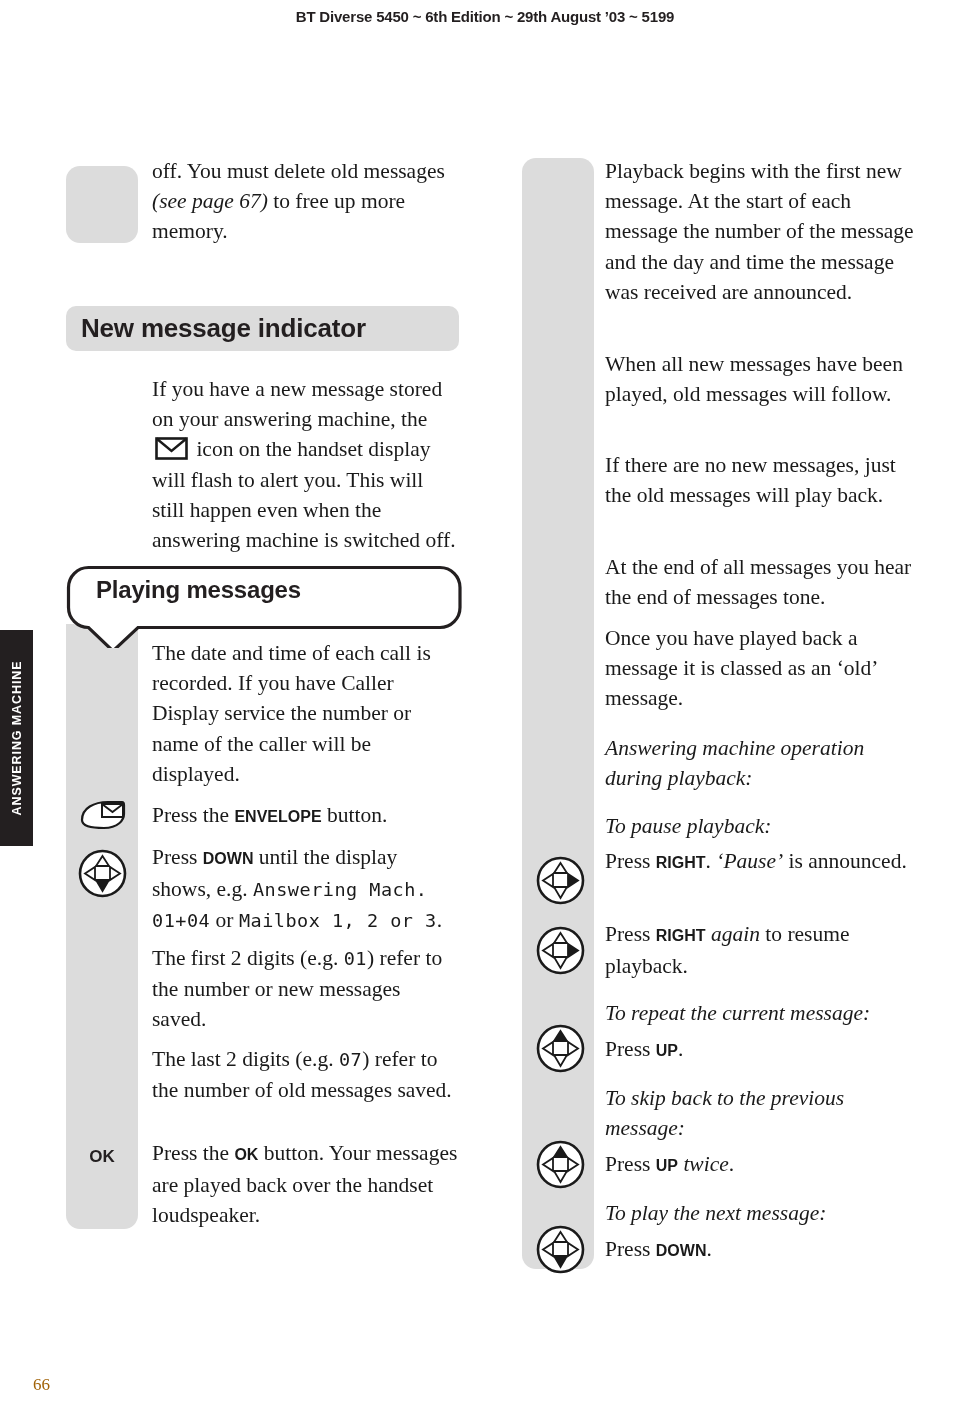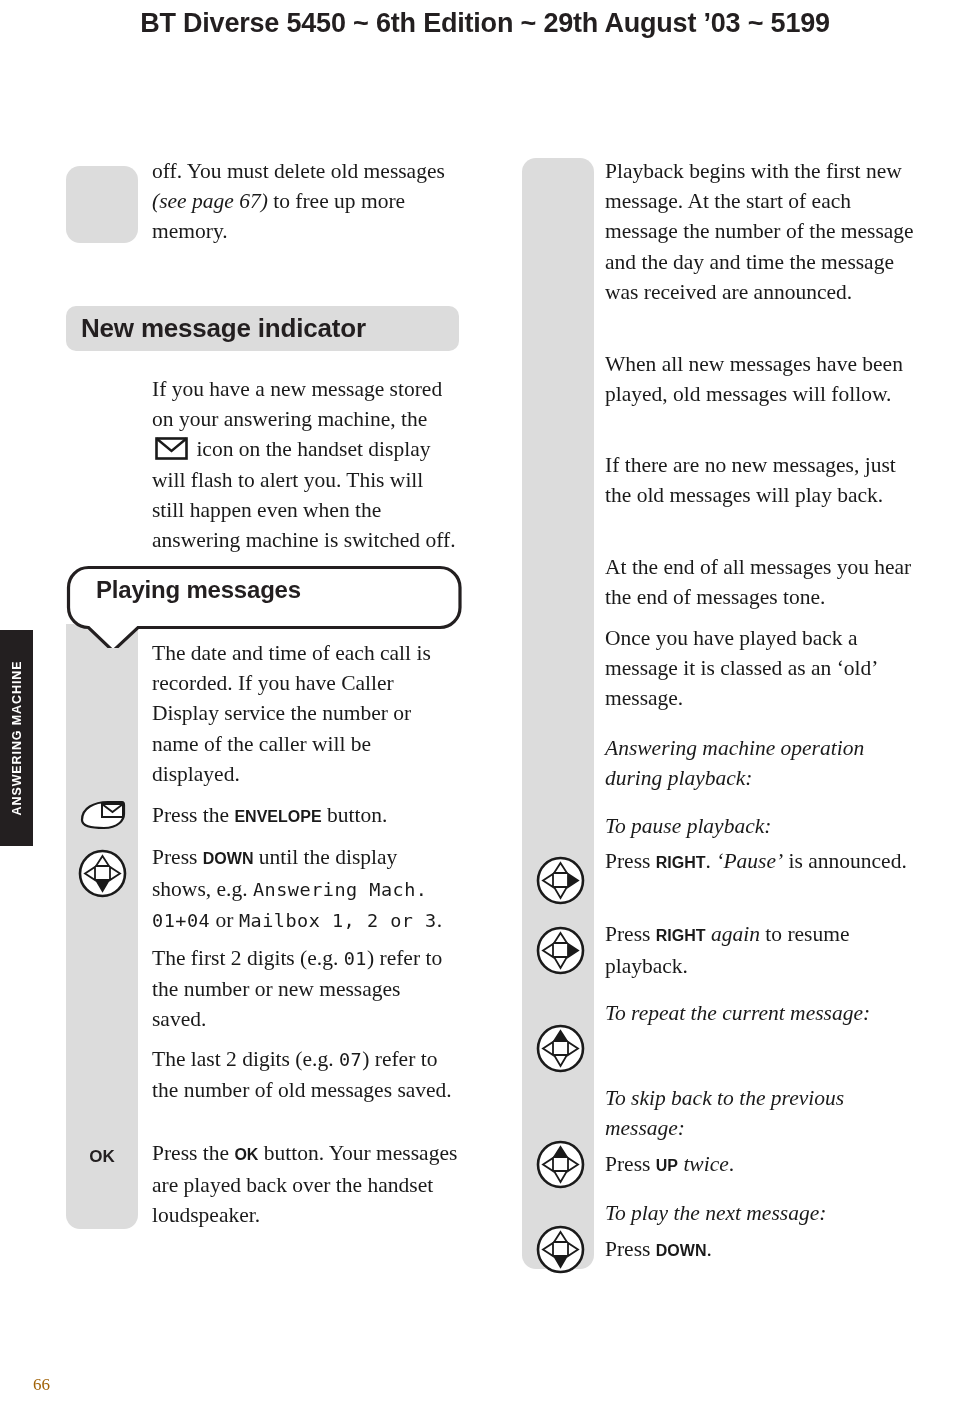--- a/index.html
+++ b/index.html
@@ -15,21 +15,21 @@
   }
 
   
   .page-header {
     position: absolute;
     top: 8px;
     left: 0;
     width: 954px;
     text-align: center;
     font-family: "Liberation Sans", sans-serif;
-    font-size: 27px;
+    font-size: 15px;
     font-weight: 600;
     letter-spacing: -0.2px;
     color: #231f20;
     padding-left: 16px;
   }
 
   
   .chapter-tab {
     position: absolute;
     left: 0;
@@ -267,20 +267,21 @@
   <div class="tx ital-head" style="top:982px;">To repeat the current message:</div>
   <div class="g-icon" style="top:1008px;">
     <svg width="49" height="49" viewBox="0 0 49 49">
       <circle cx="24.5" cy="24.5" r="22.5" fill="#ffffff" stroke="#1a1a1a" stroke-width="2.6"></circle>
       <path d="M24.5 7 L31 17 L18 17 Z" fill="#1a1a1a" stroke="#1a1a1a" stroke-width="1.8"></path>
       <path d="M7 24.5 L17 18 L17 31 Z" fill="#ffffff" stroke="#1a1a1a" stroke-width="1.8"></path>
       <path d="M42 24.5 L32 18 L32 31 Z" fill="#ffffff" stroke="#1a1a1a" stroke-width="1.8"></path>
       <path d="M24.5 42 L31 31 L18 31 Z" fill="#ffffff" stroke="#1a1a1a" stroke-width="1.8"></path>
     </svg>
   </div>
+  <div class="tx" style="top:1018px;">Press <b>UP</b>.</div>
 
   <div class="tx ital-head" style="top:1067px;">To skip back to the previous message:</div>
   <div class="g-icon" style="top:1124px;">
     <svg width="49" height="49" viewBox="0 0 49 49">
       <circle cx="24.5" cy="24.5" r="22.5" fill="#ffffff" stroke="#1a1a1a" stroke-width="2.6"></circle>
       <path d="M24.5 7 L31 17 L18 17 Z" fill="#1a1a1a" stroke="#1a1a1a" stroke-width="1.8"></path>
       <path d="M7 24.5 L17 18 L17 31 Z" fill="#ffffff" stroke="#1a1a1a" stroke-width="1.8"></path>
       <path d="M42 24.5 L32 18 L32 31 Z" fill="#ffffff" stroke="#1a1a1a" stroke-width="1.8"></path>
       <path d="M24.5 42 L31 31 L18 31 Z" fill="#ffffff" stroke="#1a1a1a" stroke-width="1.8"></path>
     </svg>

